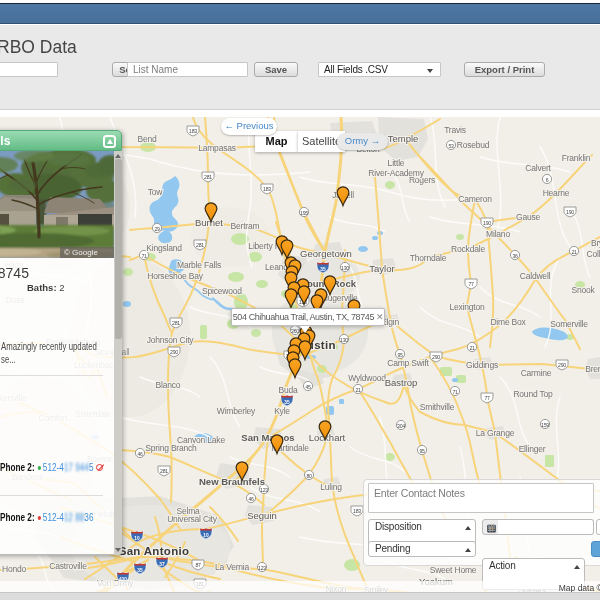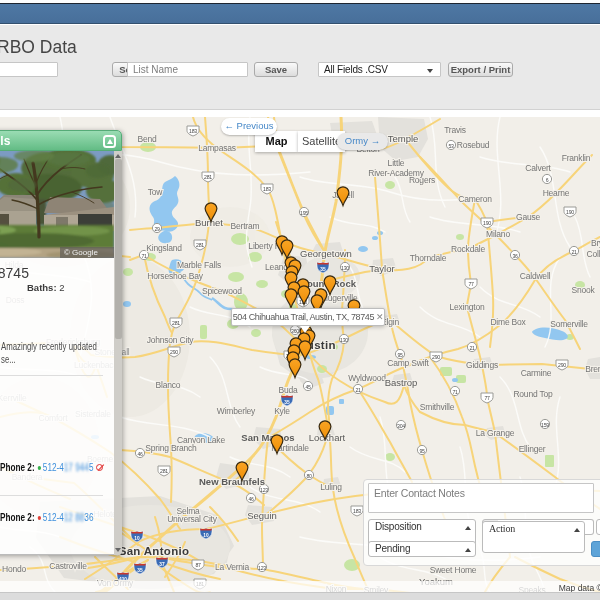--- a/index.html
+++ b/index.html
@@ -492,36 +492,36 @@
           <rect x="1" y="6.2" width="7" height="0.8" fill="#aab4c8"></rect>
           <rect x="2.6" y="2.6" width="0.8" height="5" fill="#d0d4da"></rect>
           <rect x="5.2" y="2.6" width="0.8" height="5" fill="#b8a88a"></rect>
           <rect x="1.2" y="0.9" width="1.6" height="1.2" fill="#7a92b4"></rect>
           <rect x="4" y="0.9" width="1.4" height="1.2" fill="#caa674"></rect>
           <rect x="6.4" y="0.9" width="1.4" height="1.2" fill="#8aa0be"></rect>
         </svg></div>
     <div class="fsel" style="left:498px; top:402px; width:96px; height:16px; border-radius:0 3px 3px 0; border-left:none;"></div>
     <div class="fsel" style="left:596px; top:402px; width:10px; height:16px;"></div>
     <div class="fsel" style="left:368px; top:424px; width:108px; height:16px;">Pending<span class="caret" style="left:96px; top:6px;"></span></div>
-    <div class="fsel" style="left:482px; top:404px; width:103px; height:32px;font-family:Liberation Serif, serif;">Action<span class="caret" style="left:91px; top:6px;"></span></div>
+    <div class="fsel" style="left:482px; top:441px; width:103px; height:32px;">Action<span class="caret" style="left:91px; top:6px;"></span></div>
     <div style="position:absolute; left:591px; top:424px; width:15px; height:16px; background:#5ea4d8; border:1px solid #4a8ec4; border-radius:3px;"></div>
     <div id="attr"></div>
     <div id="attrtxt">Map data ©201</div>
   </div>
   <div id="hscroll"></div>
   <div id="topwhite"></div>
   <div id="navbar"></div>
   <div id="header">
     <div id="h1">RBO Data</div>
     <input class="inp" style="left: -20px; top: 37px; width: 78px;" value="">
     <div class="btn" style="left:64px; top:37px; width:46px; line-height:14px;margin-left:48px;">Search</div>
     <input class="inp" style="left: 127px; top: 37px; width: 121px;" placeholder="List Name">
     <div class="btn" style="left:254px; top:37px; width:44px; line-height:14px;">Save</div>
     <div class="inp" style="left:318px; top:37px; width:123px; line-height:14px; color:#222; font-size:10px; letter-spacing:-0.2px;">All Fields .CSV<span class="caret" style="left:108px; top:6px; border-bottom:none; border-top:4px solid #444;"></span></div>
-    <div class="btn" style="left:448px; top:37px; width:65px; line-height:14px;">Export / Print</div>
+    <div class="btn" style="left:464px; top:37px; width:81px; line-height:14px;">Export / Print</div>
   </div>
   <div id="panel">
     <div id="pbody">
       <svg id="photo" width="162" height="107" viewBox="0 0 162 107">
 <defs>
             <filter id="pb" x="-10%" y="-10%" width="120%" height="120%">
               <feGaussianBlur stdDeviation="0.8"></feGaussianBlur>
             </filter>
           </defs>
 <rect width="162" height="107" fill="#7c9bc2"></rect>

